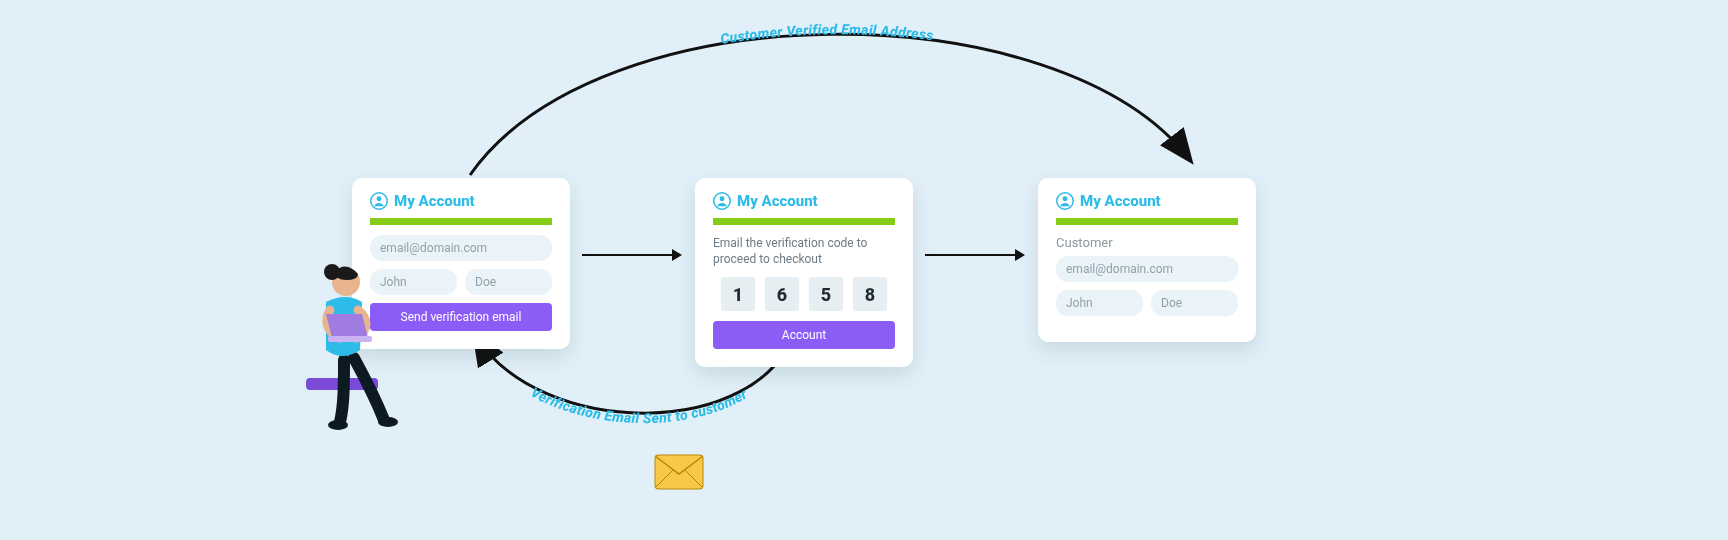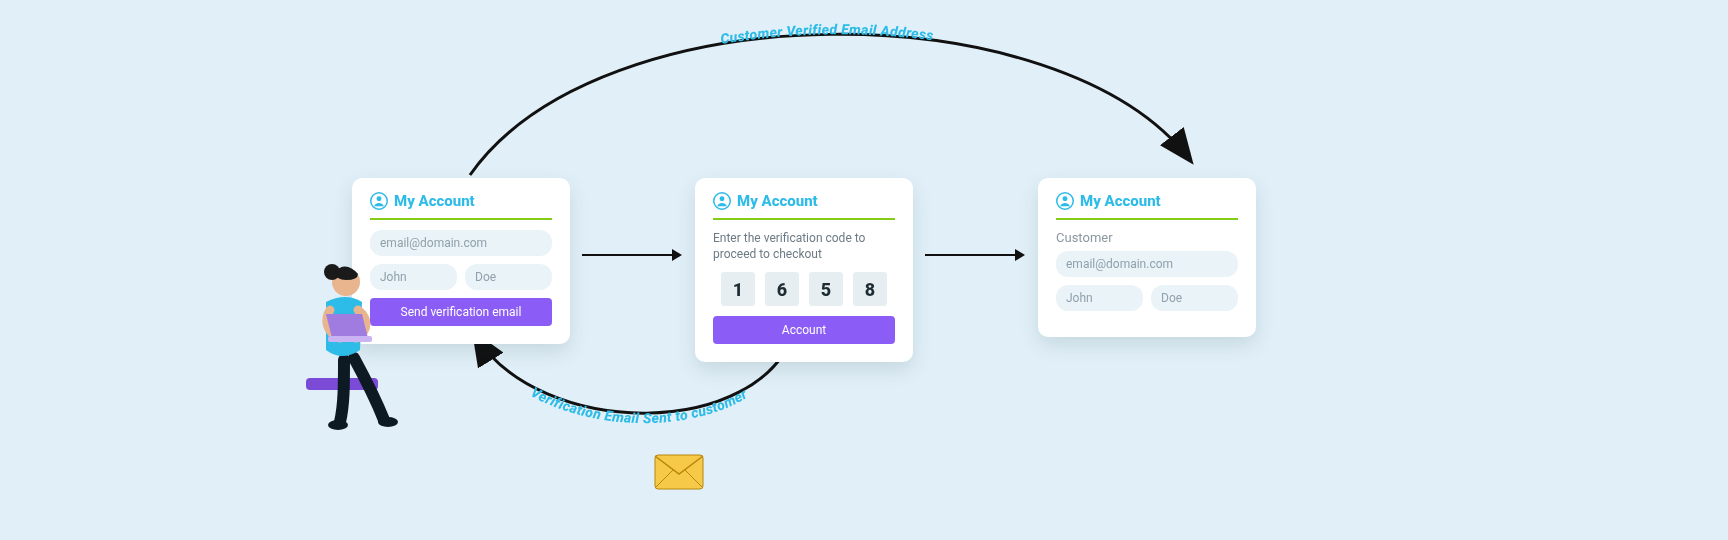--- a/index.html
+++ b/index.html
@@ -17,21 +17,21 @@
     border-radius: 10px;
     box-shadow: 0 8px 20px rgba(10,40,60,0.12);
     padding: 14px 18px 18px 18px;
     width: 218px;
   }
   .card-head {
     display: flex;
     align-items: center;
     gap: 6px;
     padding-bottom: 8px;
-    border-bottom: 2px solid #84cc16;
+    border-bottom: 7px solid #84cc16;
     margin-bottom: 10px;
   }
   .card-head .title {
     color: #2dbbe8;
     font-weight: 800;
     font-size: 15px;
   }
   .user-ico {
     width: 18px; height: 18px; flex: 0 0 18px;
   }
@@ -172,21 +172,21 @@
 
 <div class="card" style="left:695px; top:178px;">
   <div class="card-head">
     <svg class="user-ico" viewBox="0 0 24 24">
       <circle cx="12" cy="12" r="11" fill="none" stroke="#2dbbe8" stroke-width="2"></circle>
       <circle cx="12" cy="9" r="3.3" fill="#2dbbe8"></circle>
       <path d="M5.5 19c1.2-3 4-4.3 6.5-4.3s5.3 1.3 6.5 4.3" fill="#2dbbe8"></path>
     </svg>
     <span class="title">My Account</span>
   </div>
-  <div class="subtitle">Enter the verification code to proceed to checkout</div>
+  <div class="subtitle">Email the verification code to proceed to checkout</div>
   <div class="codes">
     <div class="codebox">1</div>
     <div class="codebox">6</div>
     <div class="codebox">5</div>
     <div class="codebox">8</div>
   </div>
   <div class="btn">Account</div>
 </div>
 
 <div class="arrow" style="left:925px; top:254px; width:98px;"></div>

